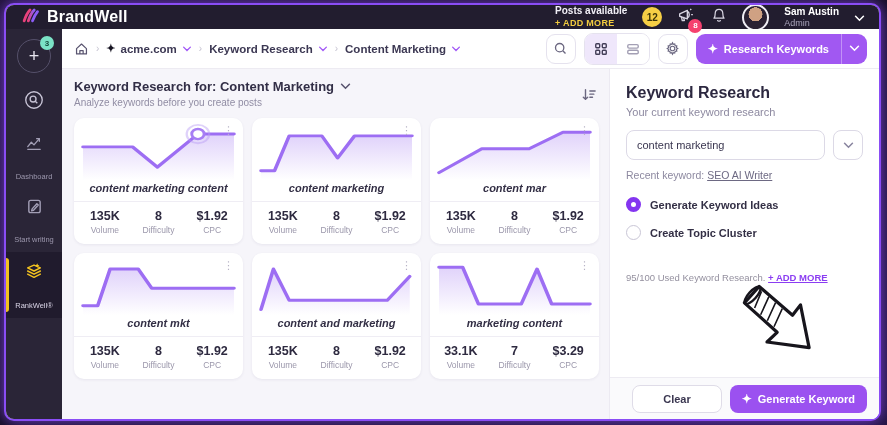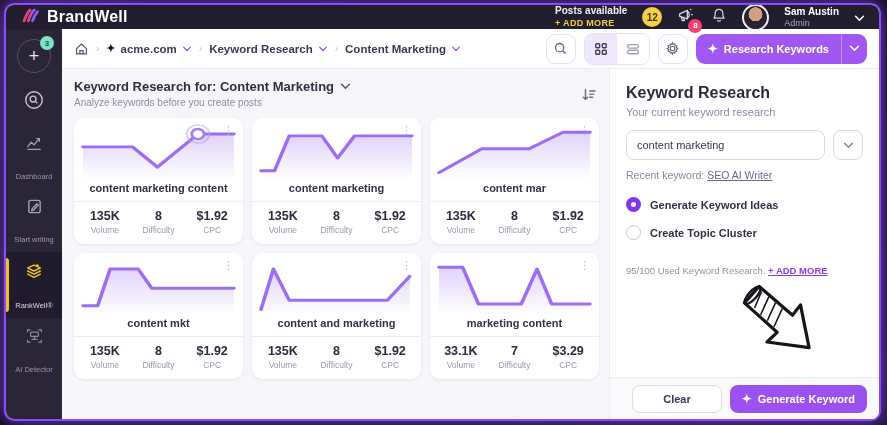--- a/index.html
+++ b/index.html
@@ -86,21 +86,21 @@
     align-items:center; gap:6px; }
   .main-sub { font-size:10px; color:#918da4; margin-top:3px; }
   .sort-btn { margin-left:auto; cursor:pointer; padding:2px; }
   .cards { margin-top:10px; display:grid; grid-template-columns:repeat(3,1fr); gap:9px; }
   .card { background:#fff; border-radius:10px; box-shadow:0 1px 3px rgba(40,30,80,.07);
     position:relative; padding-top:5px; cursor:pointer; }
   .kebab { position:absolute; top:5px; right:7px; color:#b7b3c6; font-size:11px;
     cursor:pointer; line-height:1; padding:2px; }
   .spark { display:block; width:100%; height:57px; }
   .kw-label { text-align:center; font-size:11px; font-weight:700; color:#332f45;
-    margin:2px 6px 7px; white-space:nowrap; overflow:hidden; }
+    margin:2px 6px 7px; white-space:nowrap; overflow:hidden;font-style:italic; }
   .stats { border-top:1px solid #efedf4; display:flex; padding:7px 4px 9px; }
   .stat { flex:1; text-align:center; }
   .stat-val { font-size:12.5px; font-weight:800; color:#2e2a40; }
   .stat-label { font-size:8.5px; color:#9b97ab; margin-top:2px; }
 
   
   .panel { width:270px; flex:0 0 auto; background:#fff; border-left:1px solid #eceaf2;
     position:relative; padding:15px 16px 0; }
   .p-title { font-size:16px; font-weight:800; color:#2c2840; }
   .p-sub { font-size:11px; color:#8d89a0; margin:4px 0 12px; }
@@ -110,21 +110,21 @@
   .dd-btn { width:30px; height:30px; border:1px solid #dcd9e6; border-radius:8px;
     background:#fff; display:flex; align-items:center; justify-content:center; cursor:pointer; }
   .recent { font-size:10.5px; color:#8d89a0; margin-top:9px; }
   .recent a { color:#6d6983; text-decoration:underline; cursor:pointer; }
   .options { margin-top:16px; }
   .option { display:flex; align-items:center; gap:9px; margin-bottom:13px; cursor:pointer; }
   .radio { width:15px; height:15px; border-radius:50%; background:#fff; flex:0 0 auto; }
   .radio.sel { border:5px solid #8435f0; }
   .radio.unsel { border:1.5px solid #c9c6d6; }
   .option-label { font-size:11px; font-weight:600; color:#332f45; }
-  .usage { margin-top:25px; font-size:9.5px; color:#94909f; }
+  .usage { margin-top:32px; font-size:9.5px; color:#94909f; }
   .usage a { color:#8b3df2; font-weight:800; text-decoration:underline; cursor:pointer; }
   .p-footer { position:absolute; left:0; right:0; bottom:0; height:42px; background:#fafafc;
     border-top:1px solid #edebf2; display:flex; align-items:center; justify-content:flex-end;
     gap:8px; padding:0 12px; }
   .clear-btn { height:28px; padding:0 30px; background:#fff; border:1px solid #dfdce8;
     border-radius:8px; font-size:11px; font-weight:700; color:#3a3650; cursor:pointer;
     font-family:inherit; }
   .generate-btn { height:28px; padding:0 12px; background:#9b51f0; border:none;
     border-radius:8px; font-size:11px; font-weight:700; color:#fff; cursor:pointer;
     display:flex; align-items:center; gap:6px; font-family:inherit; }
@@ -236,30 +236,20 @@
       <div class="sb-item active">
         <span>
           <svg width="20" height="20" viewBox="0 0 22 22" fill="none" stroke="#f2c21f" stroke-width="1.6" stroke-linecap="round" stroke-linejoin="round">
             <path d="M4 11 L11 14.5 L18 11"></path>
                 <path d="M4 14.5 L11 18 L18 14.5"></path>
                 <path d="M4 7.5 L11 11 L18 7.5 L11 4.5 Z"></path>
             <path d="M14.5 2.5 L15.2 4.2 L17 5 L15.2 5.8 L14.5 7.5 L13.8 5.8 L12 5 L13.8 4.2 Z" fill="#f2c21f" stroke="none"></path>
           </svg>
         </span>
         <span class="sb-label">RankWell®</span>
-      </div>
-      <div class="sb-item">
-        <span>
-          <svg width="19" height="18" viewBox="0 0 22 20" fill="none" stroke="#8d899f" stroke-width="1.4" stroke-linecap="round">
-            <path d="M3 5 L3 3 L6 3 M16 3 L19 3 L19 5 M19 15 L19 17 L16 17 M6 17 L3 17 L3 15"></path>
-            <rect x="6.5" y="5.5" width="9" height="5" rx="1.2"></rect>
-                <path d="M11 10.5 L11 14 M8 14 L14 14"></path>
-          </svg>
-        </span>
-        <span class="sb-label">AI Detector</span>
       </div>
     </div>
 
     <div class="right-col">
 
       <div class="toolbar">
         <div class="crumbs">
           <span class="crumb">
             <svg width="15" height="14" viewBox="0 0 18 17" fill="none" stroke="#5a5570" stroke-width="1.5" stroke-linejoin="round">
               <path d="M3 8 L9 2.5 L15 8 L15 14.5 L3 14.5 Z"></path>

